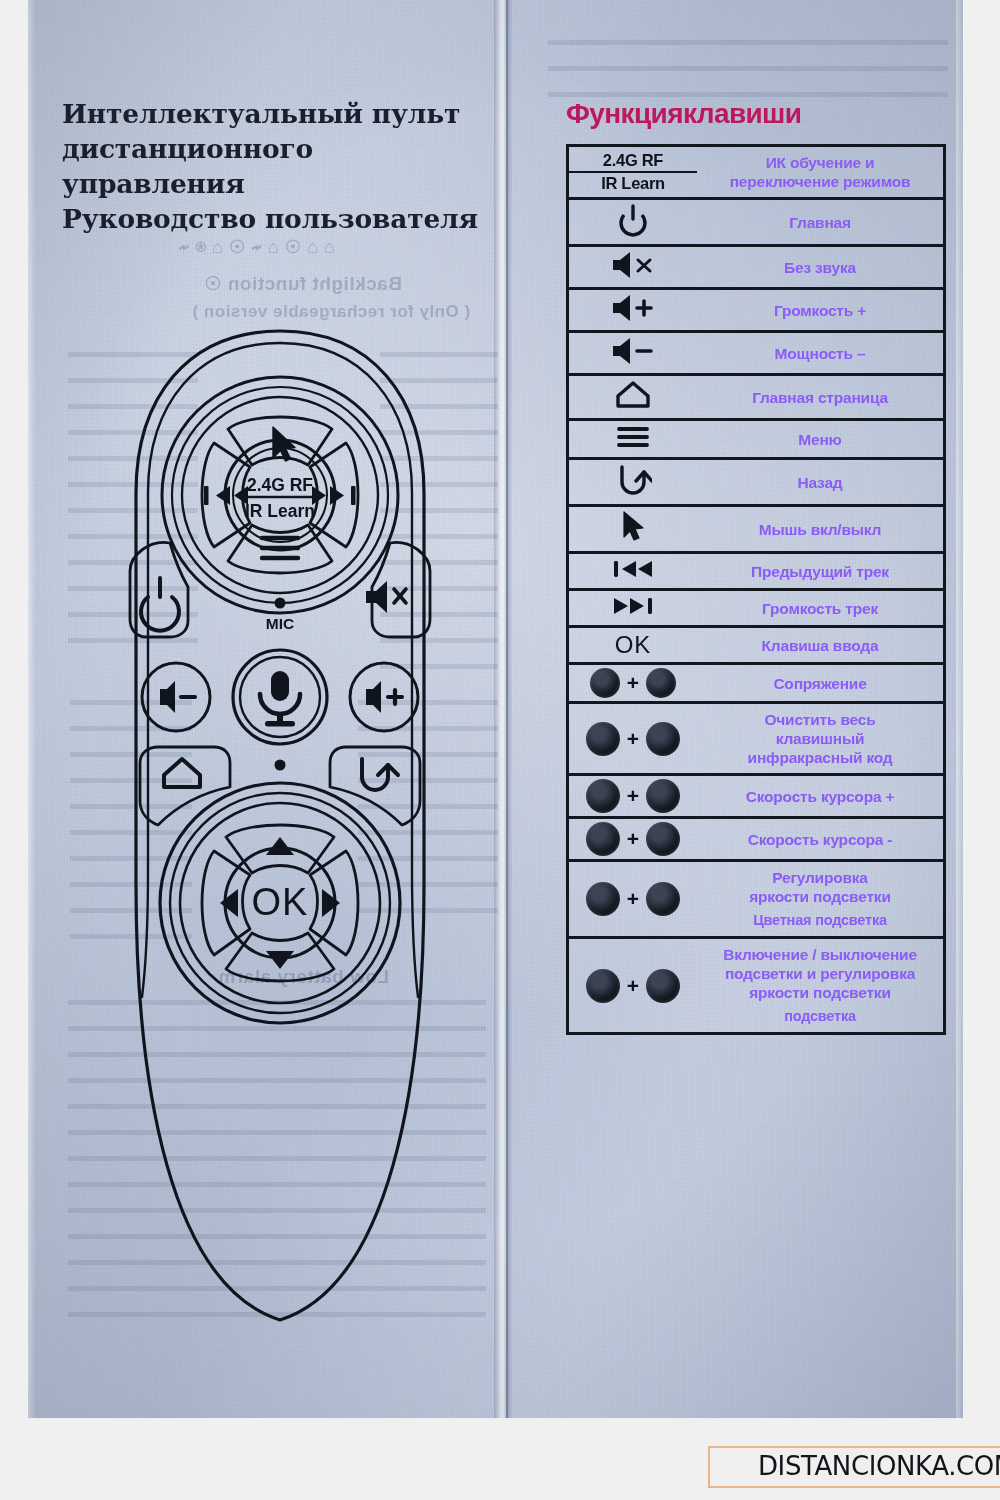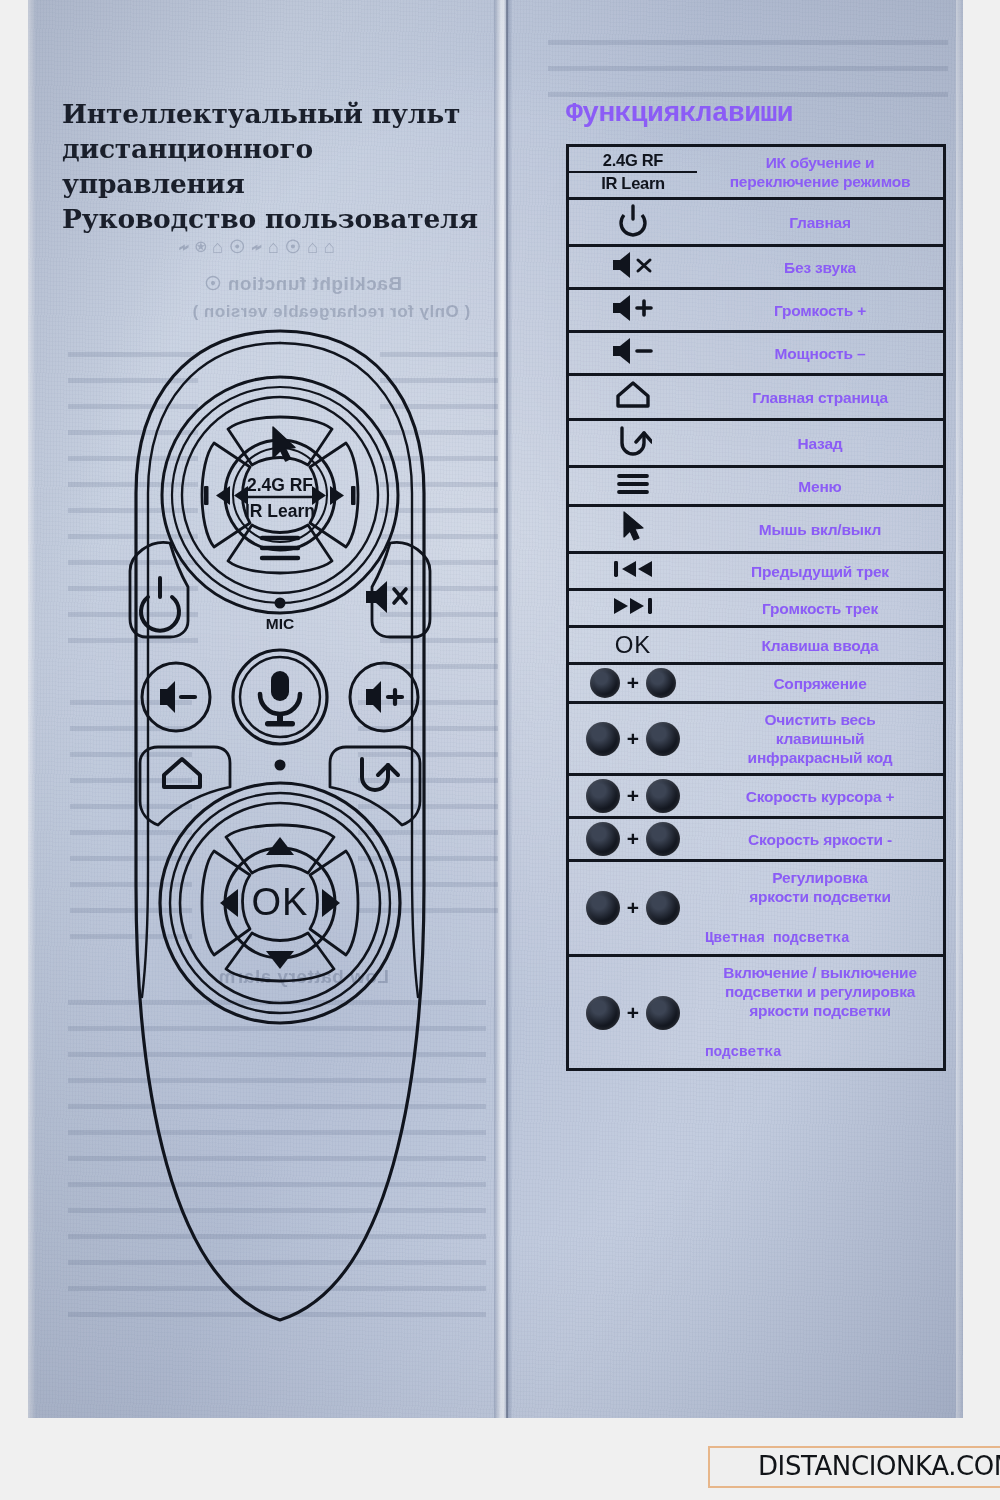--- a/index.html
+++ b/index.html
@@ -59,42 +59,42 @@
 
   
   #left-title{
     position:absolute;left:62px;top:96px;width:430px;
     font-family:"DejaVu Serif","Liberation Serif",serif;
     font-weight:700;font-size:26.5px;line-height:35px;color:#1a1f2b;
     letter-spacing:-.2px;
   }
   #right-title{
     position:absolute;left:566px;top:98px;
-    font-family:Liberation Mono, monospace;
-    font-weight:700;font-size:28px;color:#8b5cf6;letter-spacing:-.6px;
+    font-family:Liberation Sans, sans-serif;
+    font-weight:700;font-size:28px;color:#be185d;letter-spacing:-.6px;
   }
 
   
   #ftable{
     position:absolute;left:566px;top:144px;width:380px;
     border:3px solid #12161f;border-collapse:collapse;background:rgba(255,255,255,.05);
   }
   #ftable tr{border-bottom:3px solid #12161f;}
   #ftable tr:last-child{border-bottom:none;}
   #ftable td{border:none;vertical-align:middle;}
   td.keycell{
     width:128px;border-right:3px solid #12161f;text-align:center;
     color:#10141d;padding:3px 0;
   }
   td.desccell{
     text-align:center;color:#8b5cf6;font-weight:700;
     font-size:15.5px;line-height:19px;padding:6px 8px;letter-spacing:-.2px;
   }
   .d-small{font-size:14.5px;}
-  .sublabel{display:block;text-align:left;font-size:14.5px;font-weight:700;margin-top:23px;font-family:Liberation Mono, monospace;}
+  .sublabel{display:block;text-align:center;font-size:14.5px;font-weight:700;margin-top:5px;}
 
   .rf24{font-weight:700;font-size:16.5px;line-height:19px;letter-spacing:-.3px;}
   .rf24 .a{display:block;border-bottom:2.5px solid #10141d;padding-bottom:1px;}
   .rf24 .b{display:block;padding-top:1px;}
   .ok-g{font-family:"Liberation Sans",sans-serif;font-size:24px;letter-spacing:1px;font-weight:400;}
 
   
   .combo{display:flex;align-items:center;justify-content:center;gap:7px;}
   .cdot{
     width:30px;height:30px;border-radius:50%;
@@ -338,43 +338,43 @@
         <td class="keycell">
           <svg width="40" height="32" viewBox="0 0 40 32">
             <path d="M5 17 L20 4 L35 17 L35 27 L5 27 Z" fill="none" stroke="#10141d" stroke-width="3.4" stroke-linejoin="round"></path>
           </svg>
         </td>
         <td class="desccell">Главная страница</td>
       </tr>
 
       <tr>
         <td class="keycell">
-          <svg width="38" height="34" viewBox="0 0 38 34">
-            <path d="M8 4 L8 19 A 11 11 0 0 0 30 19 L30 9" fill="none" stroke="#10141d" stroke-width="3.4" stroke-linecap="round"></path>
-            <path d="M30 9 L22 18 M30 9 L38 18" fill="none" stroke="#10141d" stroke-width="3.4" stroke-linecap="round"></path>
-          </svg>
-        </td>
-        <td class="desccell">Назад</td>
-      </tr>
-
-      <tr>
-        <td class="keycell">
           <svg width="38" height="26" viewBox="0 0 38 26">
             <g stroke="#10141d" stroke-width="3.8" stroke-linecap="round">
               <line x1="5" y1="5" x2="33" y2="5"></line>
               <line x1="5" y1="13" x2="33" y2="13"></line>
               <line x1="5" y1="21" x2="33" y2="21"></line>
             </g>
           </svg>
         </td>
         <td class="desccell">Меню</td>
       </tr>
 
       <tr>
         <td class="keycell">
+          <svg width="38" height="34" viewBox="0 0 38 34">
+            <path d="M8 4 L8 19 A 11 11 0 0 0 30 19 L30 9" fill="none" stroke="#10141d" stroke-width="3.4" stroke-linecap="round"></path>
+            <path d="M30 9 L22 18 M30 9 L38 18" fill="none" stroke="#10141d" stroke-width="3.4" stroke-linecap="round"></path>
+          </svg>
+        </td>
+        <td class="desccell">Назад</td>
+      </tr>
+
+      <tr>
+        <td class="keycell">
           <svg width="28" height="34" viewBox="0 0 28 34">
             <path d="M5 2 L5 27 L11 21 L15 30 L20 28 L16 19 L24 18 Z" fill="#10141d" stroke="#10141d" stroke-width="1.2" stroke-linejoin="round"></path>
           </svg>
         </td>
         <td class="desccell">Мышь вкл/выкл</td>
       </tr>
 
 
       <tr>
         <td class="keycell">
@@ -441,21 +441,21 @@
       </tr>
 
       <tr>
         <td class="keycell">
           <span class="combo">
             <span class="cdot big"></span>
             <span class="cplus">+</span>
             <span class="cdot big"></span>
           </span>
         </td>
-        <td class="desccell">Скорость яркости -</td>
+        <td class="desccell">Скорость курсора -</td>
       </tr>
 
       <tr>
         <td class="keycell">
           <span class="combo">
             <span class="cdot big"></span>
             <span class="cplus">+</span>
             <span class="cdot big"></span>
           </span>
         </td>

